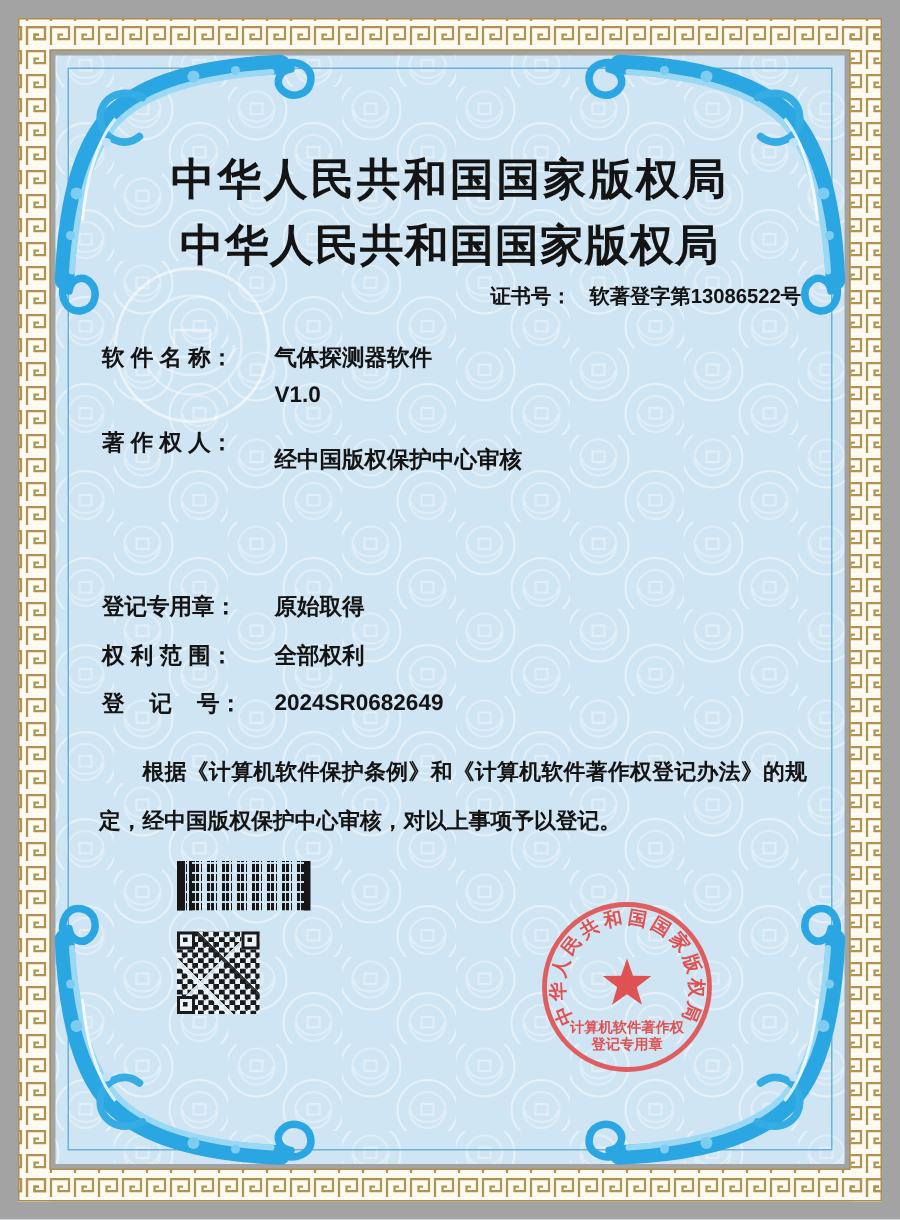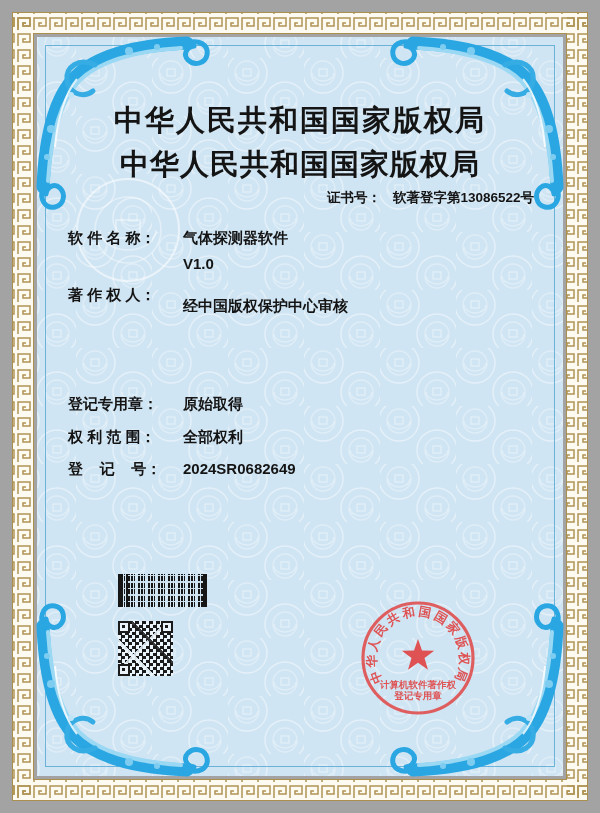--- a/index.html
+++ b/index.html
@@ -139,20 +139,21 @@
     </div>
     <div>
       <span class="field-label" style="top:428px">权 利 范 围：</span>
       <span class="field-value" style="top:428px">全部权利</span>
     </div>
     <div>
       <span class="field-label" style="top:460px">登    记    号：</span>
       <span class="field-value" style="top:460px">2024SR0682649</span>
     </div>
 
+    <div class="abs statement">根据《计算机软件保护条例》和《计算机软件著作权登记办法》的规定，经中国版权保护中心审核，对以上事项予以登记。</div>
 
     <div class="abs barcode"></div>
 
     <div class="abs qr">
       <div class="qr-finder tl"></div>
       <div class="qr-finder tr"></div>
       <div class="qr-finder bl"></div>
     </div>
 
     <svg class="abs seal" viewBox="0 0 124 124">

